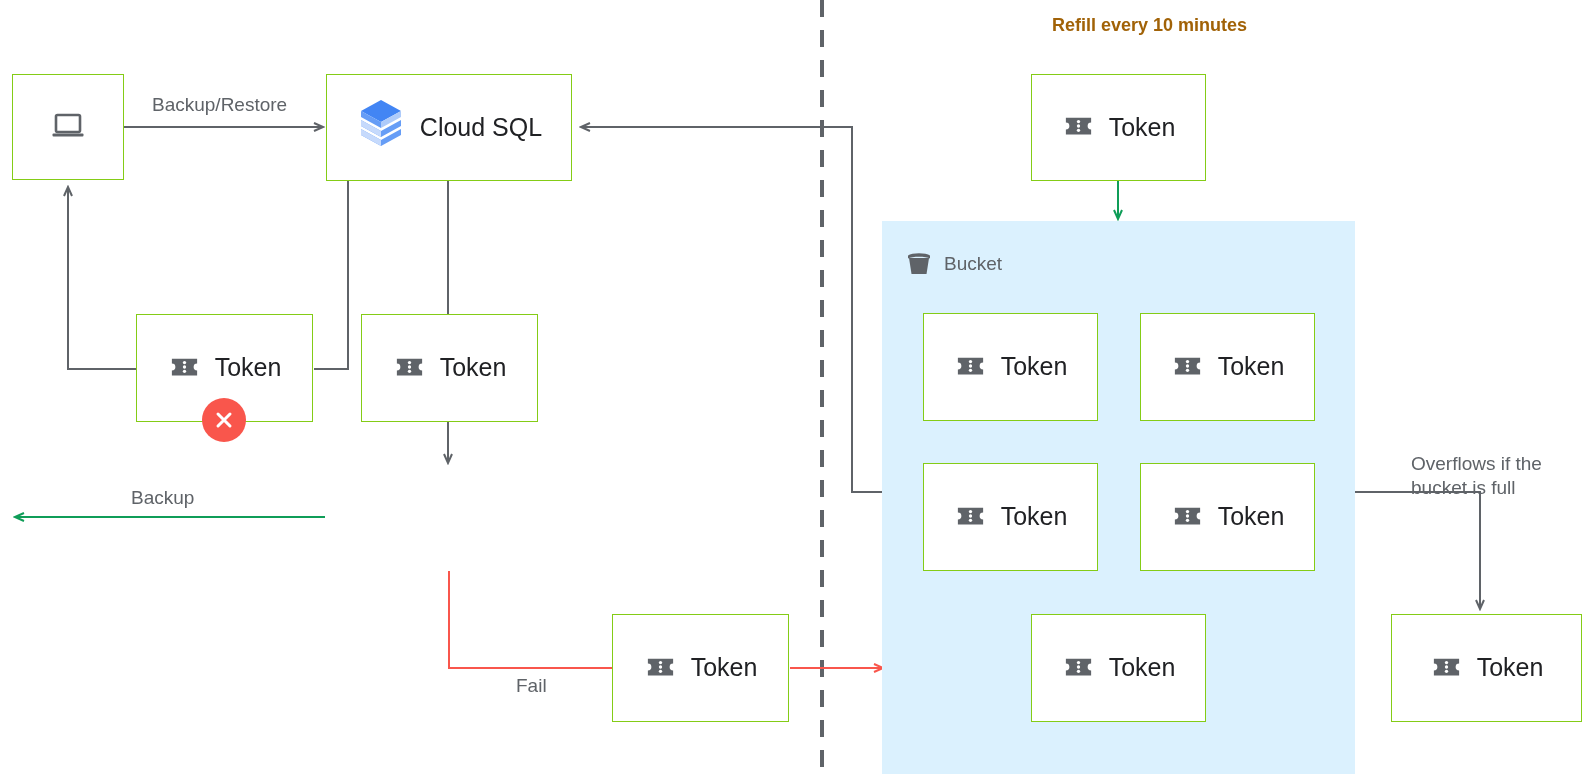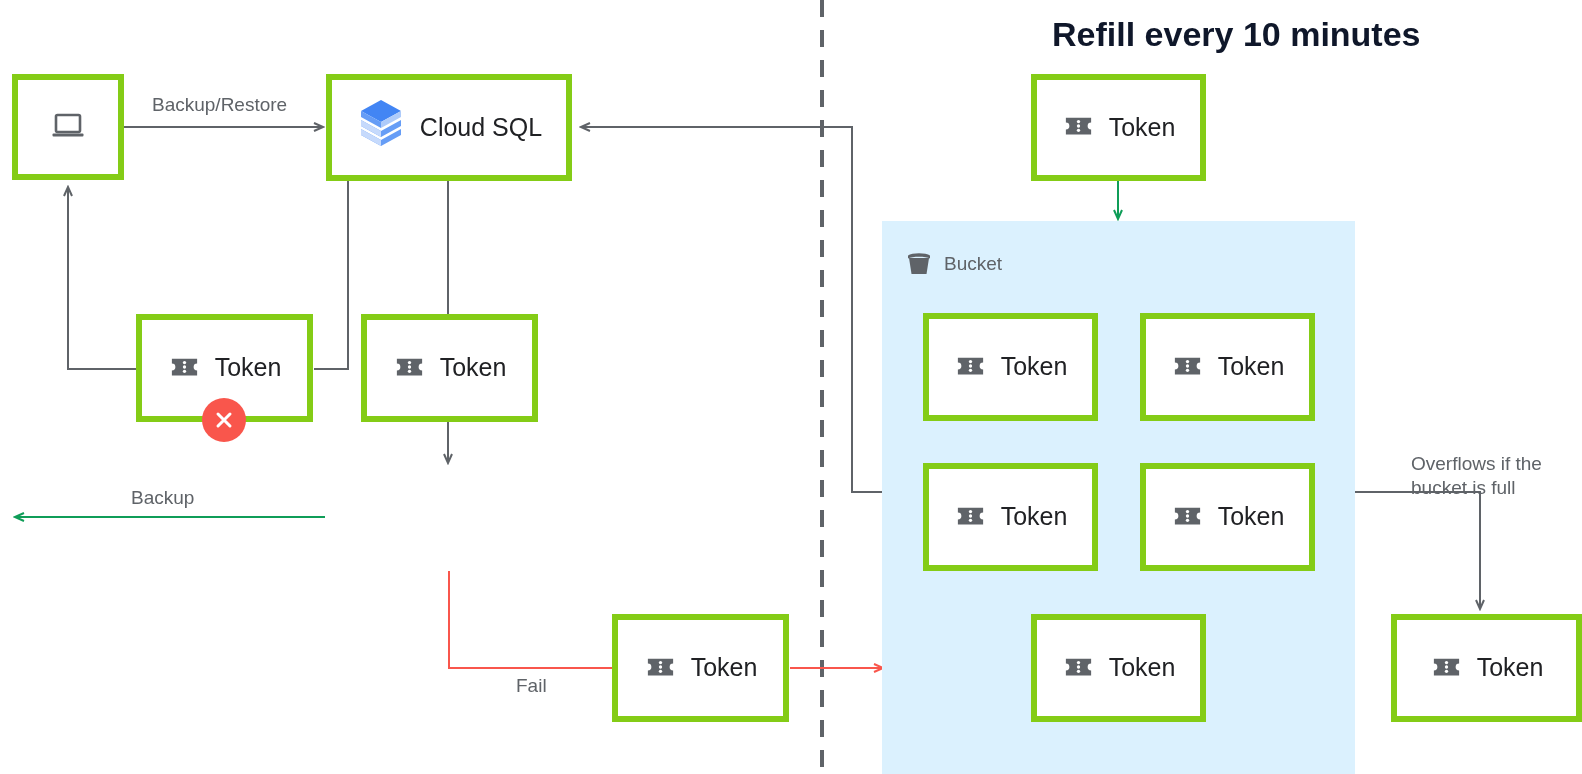--- a/index.html
+++ b/index.html
@@ -22,21 +22,21 @@
     left: 0;
     top: 0;
     width: 1582px;
     height: 774px;
     pointer-events: none;
   }
   .node {
     position: absolute;
     box-sizing: border-box;
     background: #ffffff;
-    border: 6px solid #84cc16;
+    border: 1px solid #84cc16;
     display: flex;
     align-items: center;
     justify-content: center;
   }
   .node-inner {
     display: flex;
     align-items: center;
     gap: 14px;
   }
   .node-label {
@@ -47,23 +47,23 @@
   }
   .edge-label {
     position: absolute;
     font-size: 19px;
     color: #5f6368;
     line-height: 1.25;
     white-space: pre-line;
   }
   .title {
     position: absolute;
-    font-size: 34px;
+    font-size: 18px;
     font-weight: bold;
-    color: #0f172a;
+    color: #a16207;
     white-space: nowrap;
   }
   #bucket-panel {
     position: absolute;
     background: #dbf1fe;
   }
   .bucket-caption {
     position: absolute;
     display: flex;
     align-items: center;

